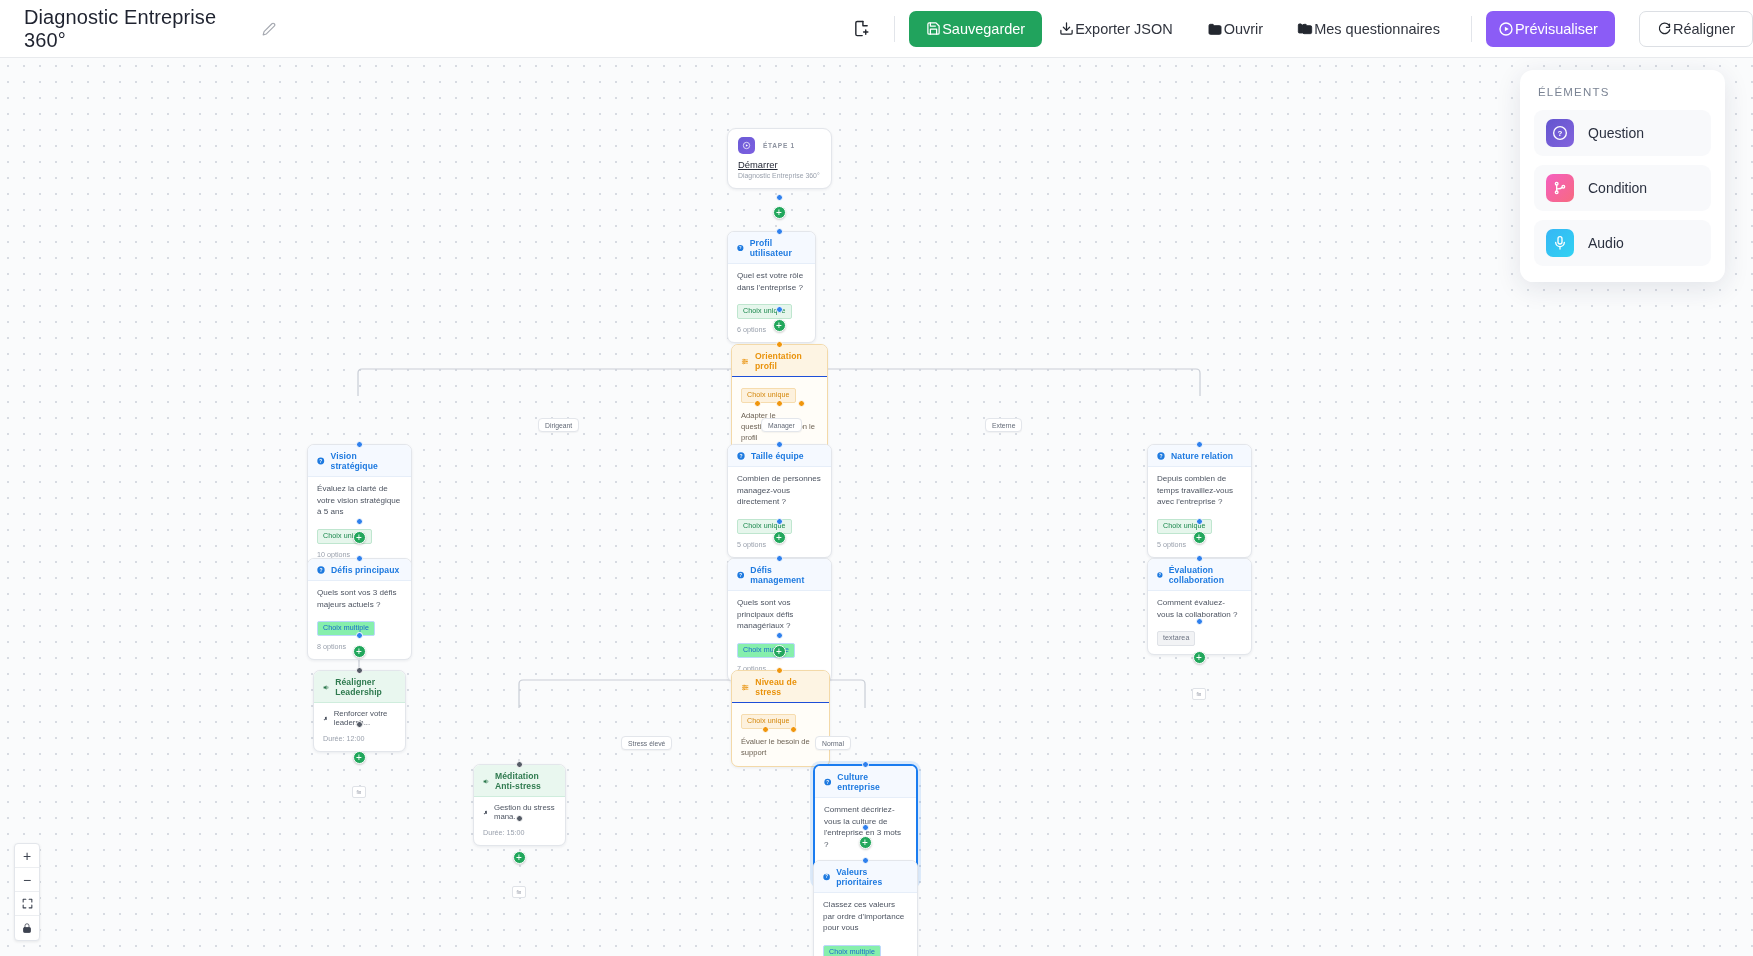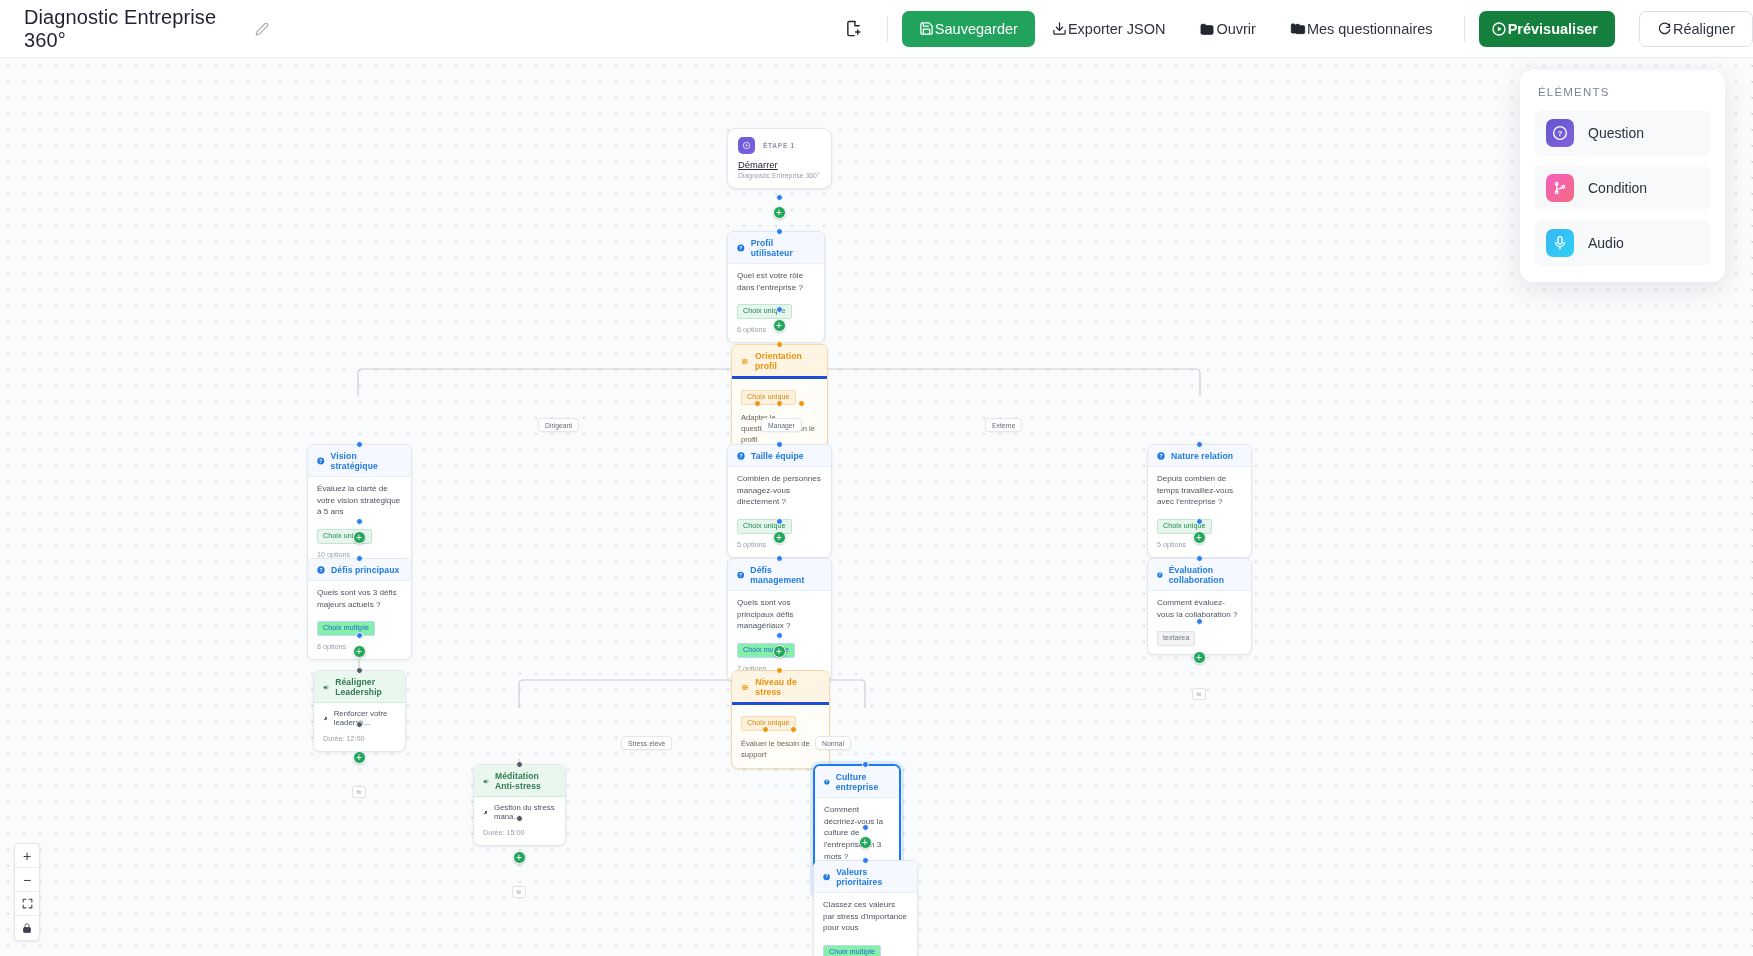--- a/index.html
+++ b/index.html
@@ -30,21 +30,21 @@
   .tb-sep { width: 1px; height: 26px; background: #e2e5ea; margin: 0 14px; }
 
   .tb-btn {
     display: flex; align-items: center; gap: 1px;
     height: 36px; padding: 0 17px; border-radius: 7px;
     font-size: 14.5px; cursor: pointer; border: none; background: transparent;
     color: #30343e; white-space: nowrap;
     font-family: "Liberation Sans", sans-serif;
   }
   .tb-btn.primary-green { background: #21a35d; color: #fff; font-weight: 500; }
-  .tb-btn.primary-blue  { background: #15803d; color: #fff; font-weight: 700; padding-left: 12px; }
+  .tb-btn.primary-blue  { background: #8b5cf6; color: #fff; font-weight: 400; padding-left: 12px; }
   .tb-btn.outline { border: 1px solid #dcdfe4; background:#fff; }
   .tb-btn svg { flex: none; }
 
   
   #canvas {
     position: absolute; left: 0; top: 58px; width: 1753px; height: 898px;
     background-color: #fafbfc;
     background-image: radial-gradient(circle, #d7dbe2 1px, transparent 1px);
     background-size: 16px 16px;
     overflow: hidden;
@@ -90,21 +90,21 @@
     width: 17px; height: 17px; border-radius: 5px;
     background: linear-gradient(135deg,#6a5bd6,#7d5fe0);
     display:flex;align-items:center;justify-content:center;
   }
   .n-start .s-step { font-size: 6.6px; color:#8d93a0; letter-spacing: .7px; font-weight:600;}
   .n-start .s-title { font-size: 9.4px; color:#242835; padding: 1px 10px 0 10px; font-weight:500;text-decoration:underline;}
   .n-start .s-sub { font-size: 6.9px; color:#9aa1ad; padding: 2px 10px 9px 10px; }
 
   
   .n-cond { border-color: #f3d9a8; background:#fffdf8; }
-  .n-cond .node-head { color: #e9920b; background:#fdf4e3; border-bottom: 3px solid #1d4ed8; }
+  .n-cond .node-head { color: #e9920b; background:#fdf4e3; border-bottom: 1px solid #1d4ed8; }
   .n-cond .node-desc { font-size: 7.6px; color:#6d6254; line-height:1.45; margin-top:7px; }
 
   
   .n-audio .node-head { color: #2f7a4f; background:#e9f7ef; border-bottom: 1px solid #cfeddd; }
   .n-audio .a-line { display:flex; align-items:center; gap:6px; font-size:7.8px; color:#4d5461; }
   .n-audio .a-dur { font-size:7.2px; color:#9aa1ad; margin-top:7px; }
 
   
   .port {
     position: absolute; width: 7px; height: 7px; border-radius: 50%;
@@ -292,21 +292,21 @@
           </svg>
       </span>
       <span class="s-step">ÉTAPE 1</span>
     </div>
     <div class="s-title">Démarrer</div>
     <div class="s-sub">Diagnostic Entreprise 360°</div>
   </div>
   <div class="port" style="left:775.5px; top:136px;"></div>
   <div class="addbtn" style="left:772.5px; top:148px;">+</div>
 
-  <div class="node n-question" style="left:727px; top:173px; width:98px;">
+  <div class="node n-question" style="left:727px; top:173px; width:89px;">
     <div class="node-head">
       <svg width="8" height="8" viewBox="0 0 24 24" fill="#1e7ae0">
           <circle cx="12" cy="12" r="11"></circle>
           <text x="12" y="17" font-size="15" font-family="Liberation Sans, sans-serif" fill="#fff" text-anchor="middle">?</text>
         </svg>
       <span>Profil utilisateur</span>
     </div>
     <div class="node-body">
       <div class="node-q">Quel est votre rôle dans l'entreprise ?</div>
       <span class="badge badge-green">Choix unique</span>
@@ -520,21 +520,21 @@
         <span>Gestion du stress mana...</span>
       </div>
       <div class="a-dur">Durée: 15:00</div>
     </div>
   </div>
   <div class="port gray" style="left:515.5px; top:702.5px;"></div>
   <div class="port gray" style="left:515.5px; top:757px;"></div>
   <div class="addbtn" style="left:512.5px; top:793px;">+</div>
   <div class="endchip" style="left:512px; top:828px;">fin</div>
 
-  <div class="node n-question selected" style="left:813px; top:706px; width:88px;">
+  <div class="node n-question selected" style="left:813px; top:706px; width:105px;">
     <div class="node-head">
       <svg width="8" height="8" viewBox="0 0 24 24" fill="#1e7ae0">
           <circle cx="12" cy="12" r="11"></circle>
           <text x="12" y="17" font-size="15" font-family="Liberation Sans, sans-serif" fill="#fff" text-anchor="middle">?</text>
         </svg>
       <span>Culture entreprise</span>
     </div>
     <div class="node-body">
       <div class="node-q">Comment décririez-vous la culture de l'entreprise en 3 mots ?</div>
       <span class="badge badge-gray">textarea</span>
@@ -546,21 +546,21 @@
 
   <div class="node n-question" style="left:813px; top:802px; width:105px;">
     <div class="node-head">
       <svg width="8" height="8" viewBox="0 0 24 24" fill="#1e7ae0">
           <circle cx="12" cy="12" r="11"></circle>
           <text x="12" y="17" font-size="15" font-family="Liberation Sans, sans-serif" fill="#fff" text-anchor="middle">?</text>
         </svg>
       <span>Valeurs prioritaires</span>
     </div>
     <div class="node-body">
-      <div class="node-q">Classez ces valeurs par stress d'importance pour vous</div>
+      <div class="node-q">Classez ces valeurs par ordre d'importance pour vous</div>
       <span class="badge badge-blue">Choix multiple</span>
     </div>
   </div>
   <div class="port" style="left:861.5px; top:798.5px;"></div>
 
   <div id="panel">
     <h3>ÉLÉMENTS</h3>
 
     <div class="el-item">
       <span class="el-ico q">

